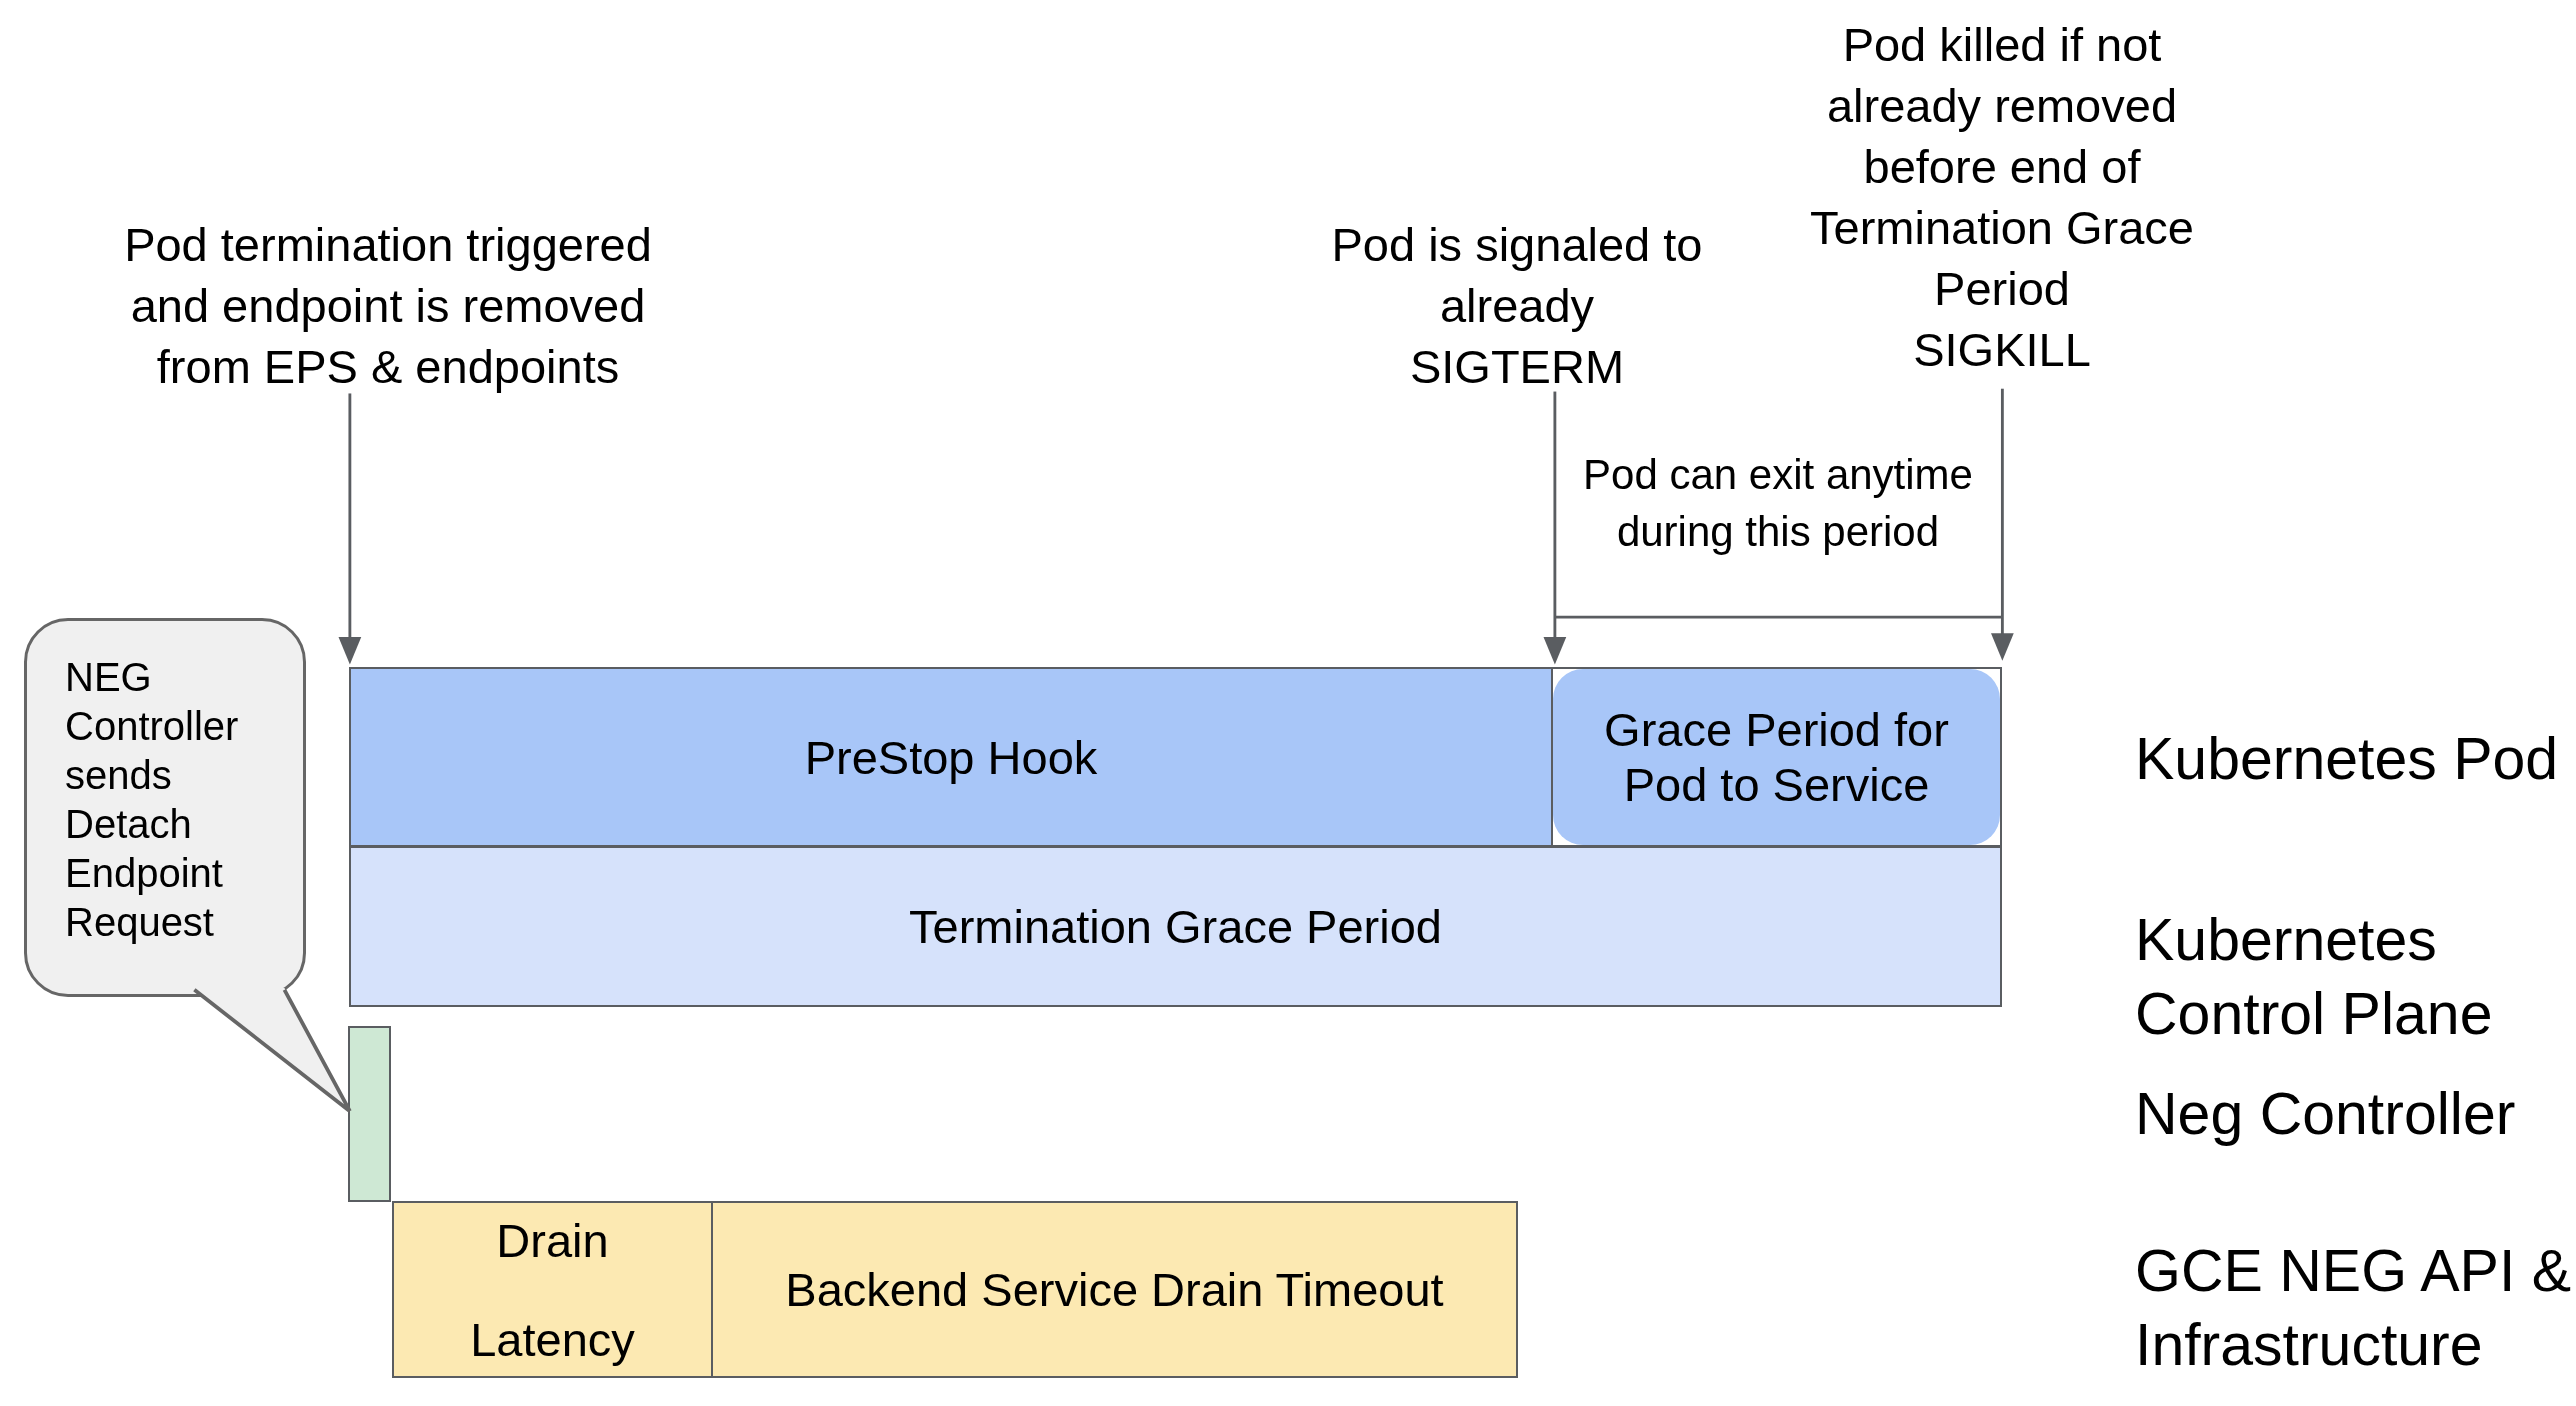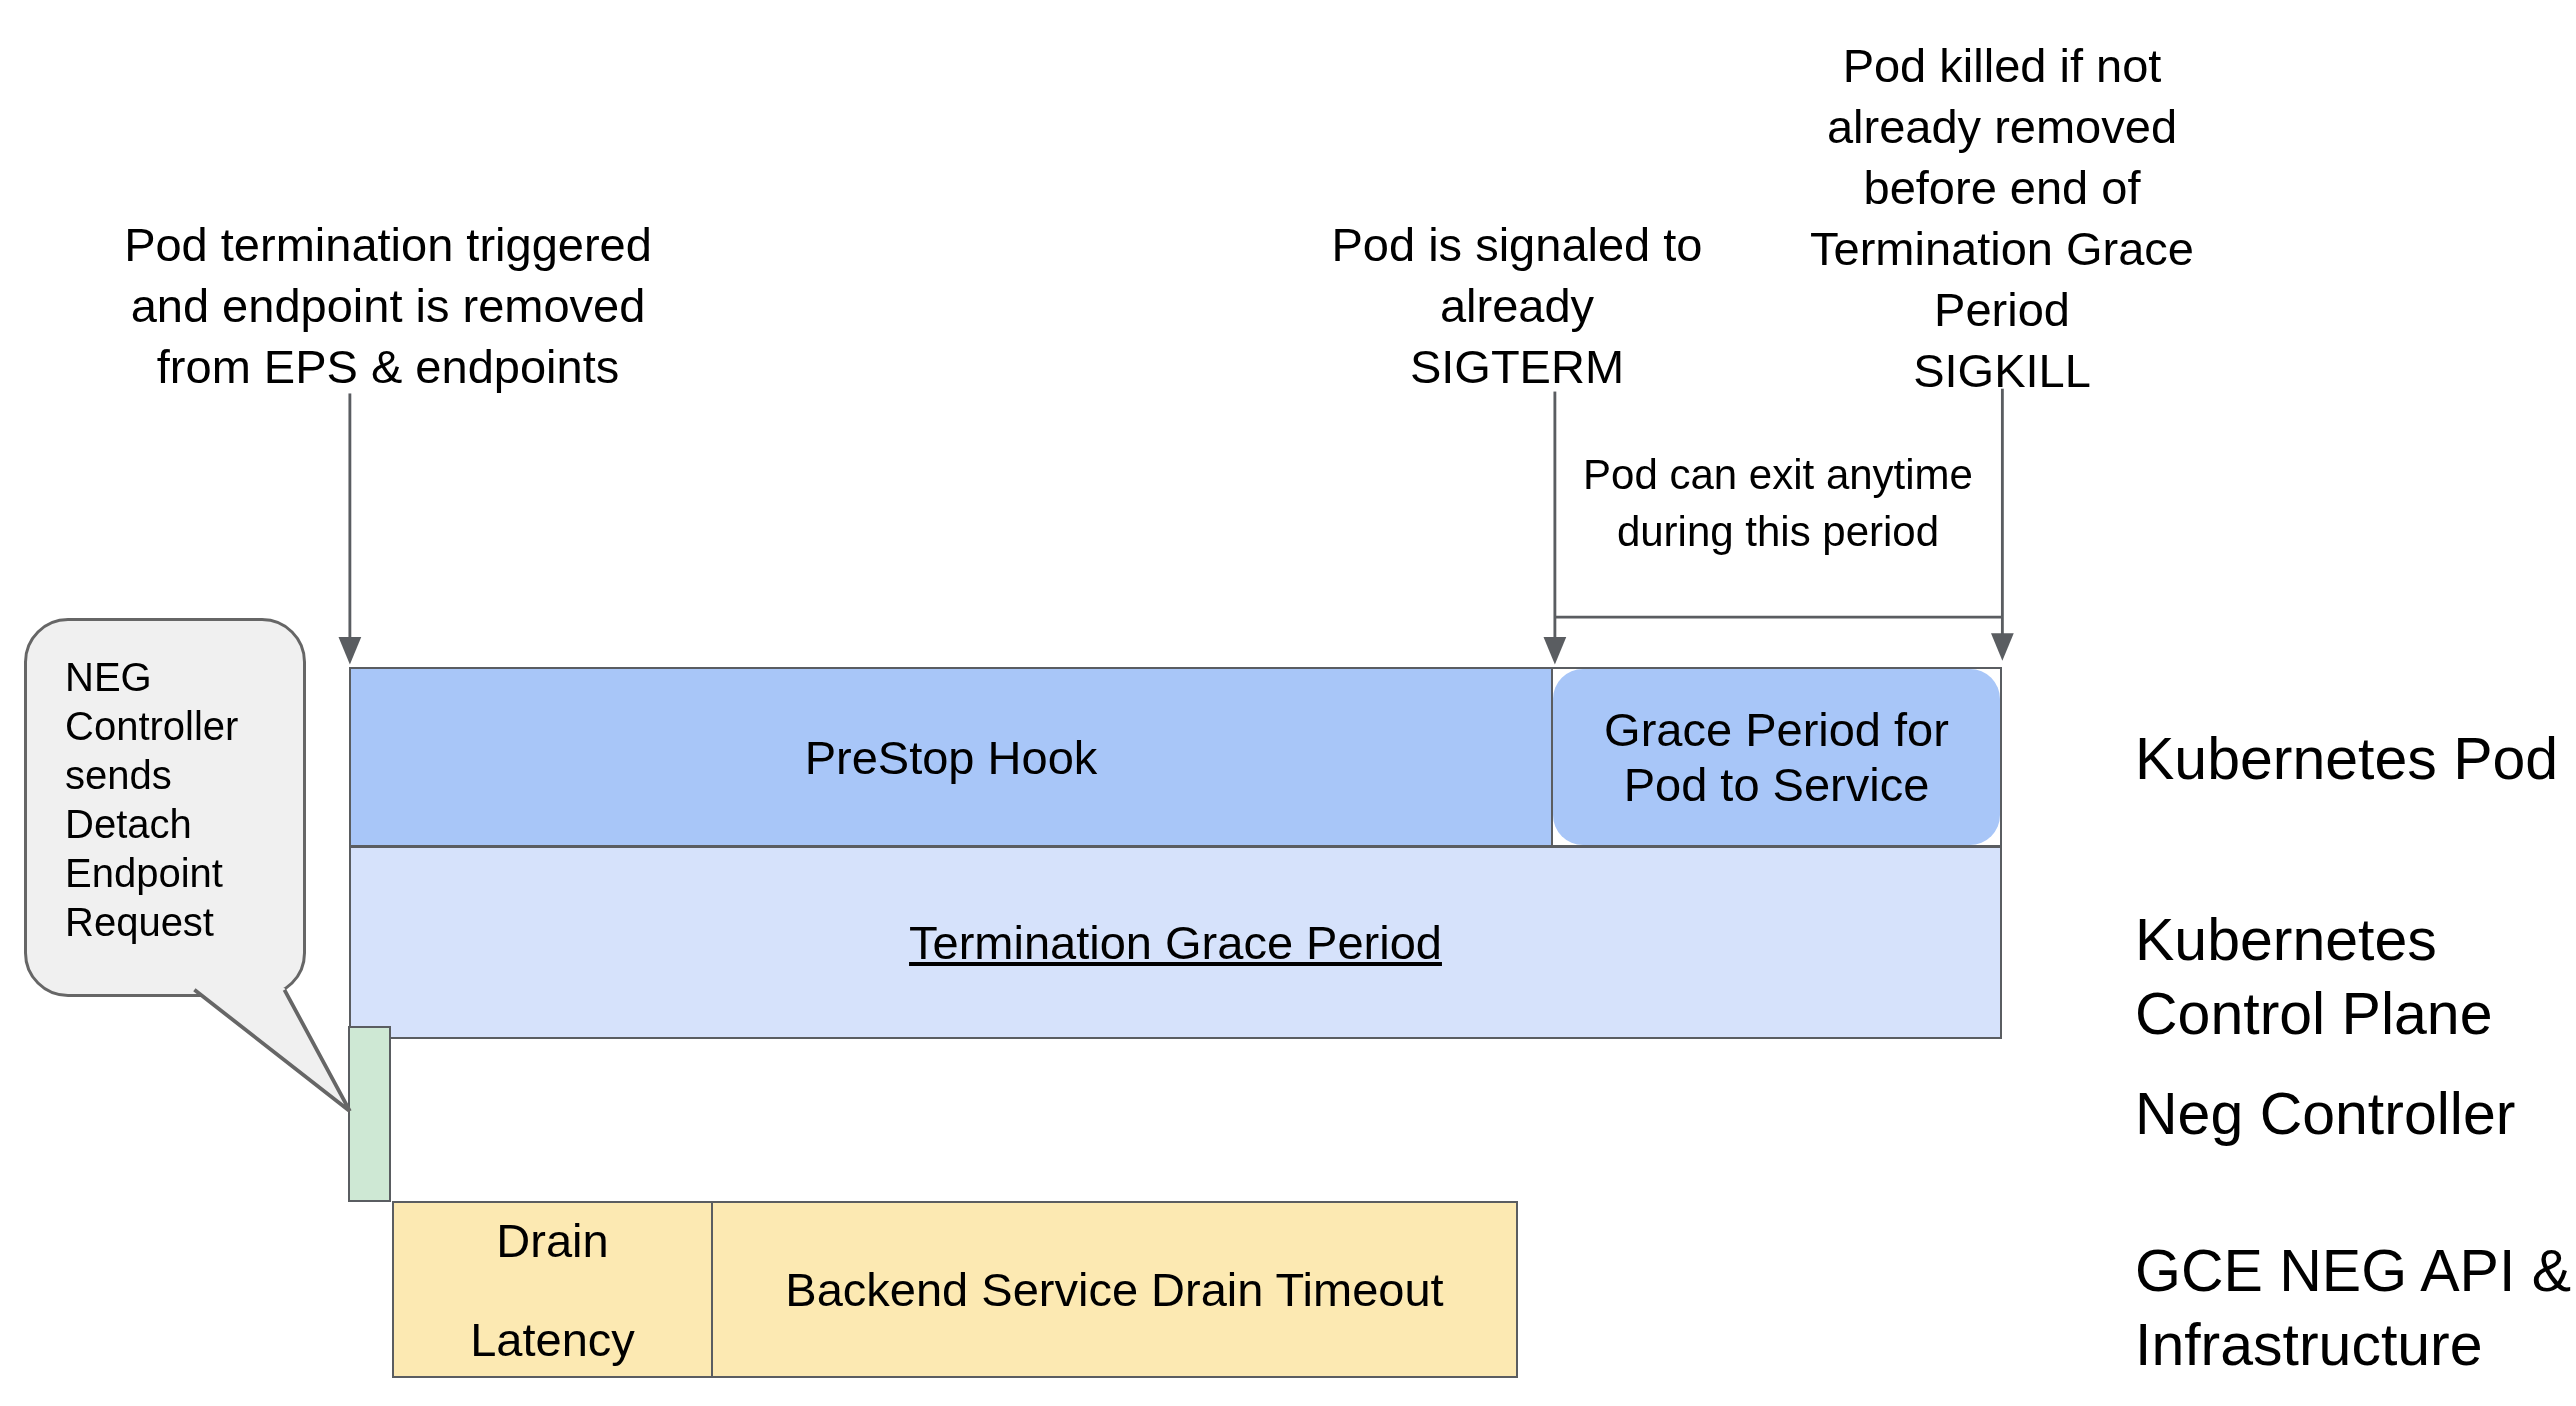--- a/index.html
+++ b/index.html
@@ -43,21 +43,21 @@
     <div>and endpoint is removed</div>
     <div>from EPS &amp; endpoints</div>
   </div>
 
   <div class="anno" style="left:1280px; top:214px; width:474px;">
     <div>Pod is signaled to</div>
     <div>already</div>
     <div>SIGTERM</div>
   </div>
 
-  <div class="anno" style="left:1765px; top:14.2px; width:474px;margin-top:21px;">
+  <div class="anno" style="left:1765px; top:14.2px; width:474px;">
     <div>Pod killed if not</div>
     <div>already removed</div>
     <div>before end of</div>
     <div>Termination Grace</div>
     <div>Period</div>
     <div>SIGKILL</div>
   </div>
 
   <div class="anno-small" style="left:1541px; top:446px; width:474px;">
     <div>Pod can exit anytime</div>
@@ -67,21 +67,21 @@
   <div class="bar" style="left:349px; top:667px; width:1653px; height:180px;">
     <div class="cell row1-bg" style="flex:0 0 1202px; border-right:2.8px solid var(--line-gray);">
       <div>PreStop Hook</div>
     </div>
     <div class="cell row1-bg" style="flex:1;border-radius:30px;">
       <div>Grace Period for</div>
       <div>Pod to Service</div>
     </div>
   </div>
 
-  <div class="bar" style="left:349px; top:846px; width:1653px; height:193px;text-decoration:underline;">
+  <div class="bar" style="left:349px; top:846px; width:1653px; height:161px;">
     <div class="cell row2-bg" style="flex:1;">
       <div>Termination Grace Period</div>
     </div>
   </div>
 
   <div class="bar green-bg" style="left:348px; top:1026px; width:43px; height:176px;"></div>
 
   <div class="bar" style="left:392px; top:1201px; width:1126px; height:177px;">
     <div class="cell yellow-bg" style="flex:0 0 319px; border-right:2.8px solid var(--line-gray);gap:44px;">
       <div>Drain</div>

